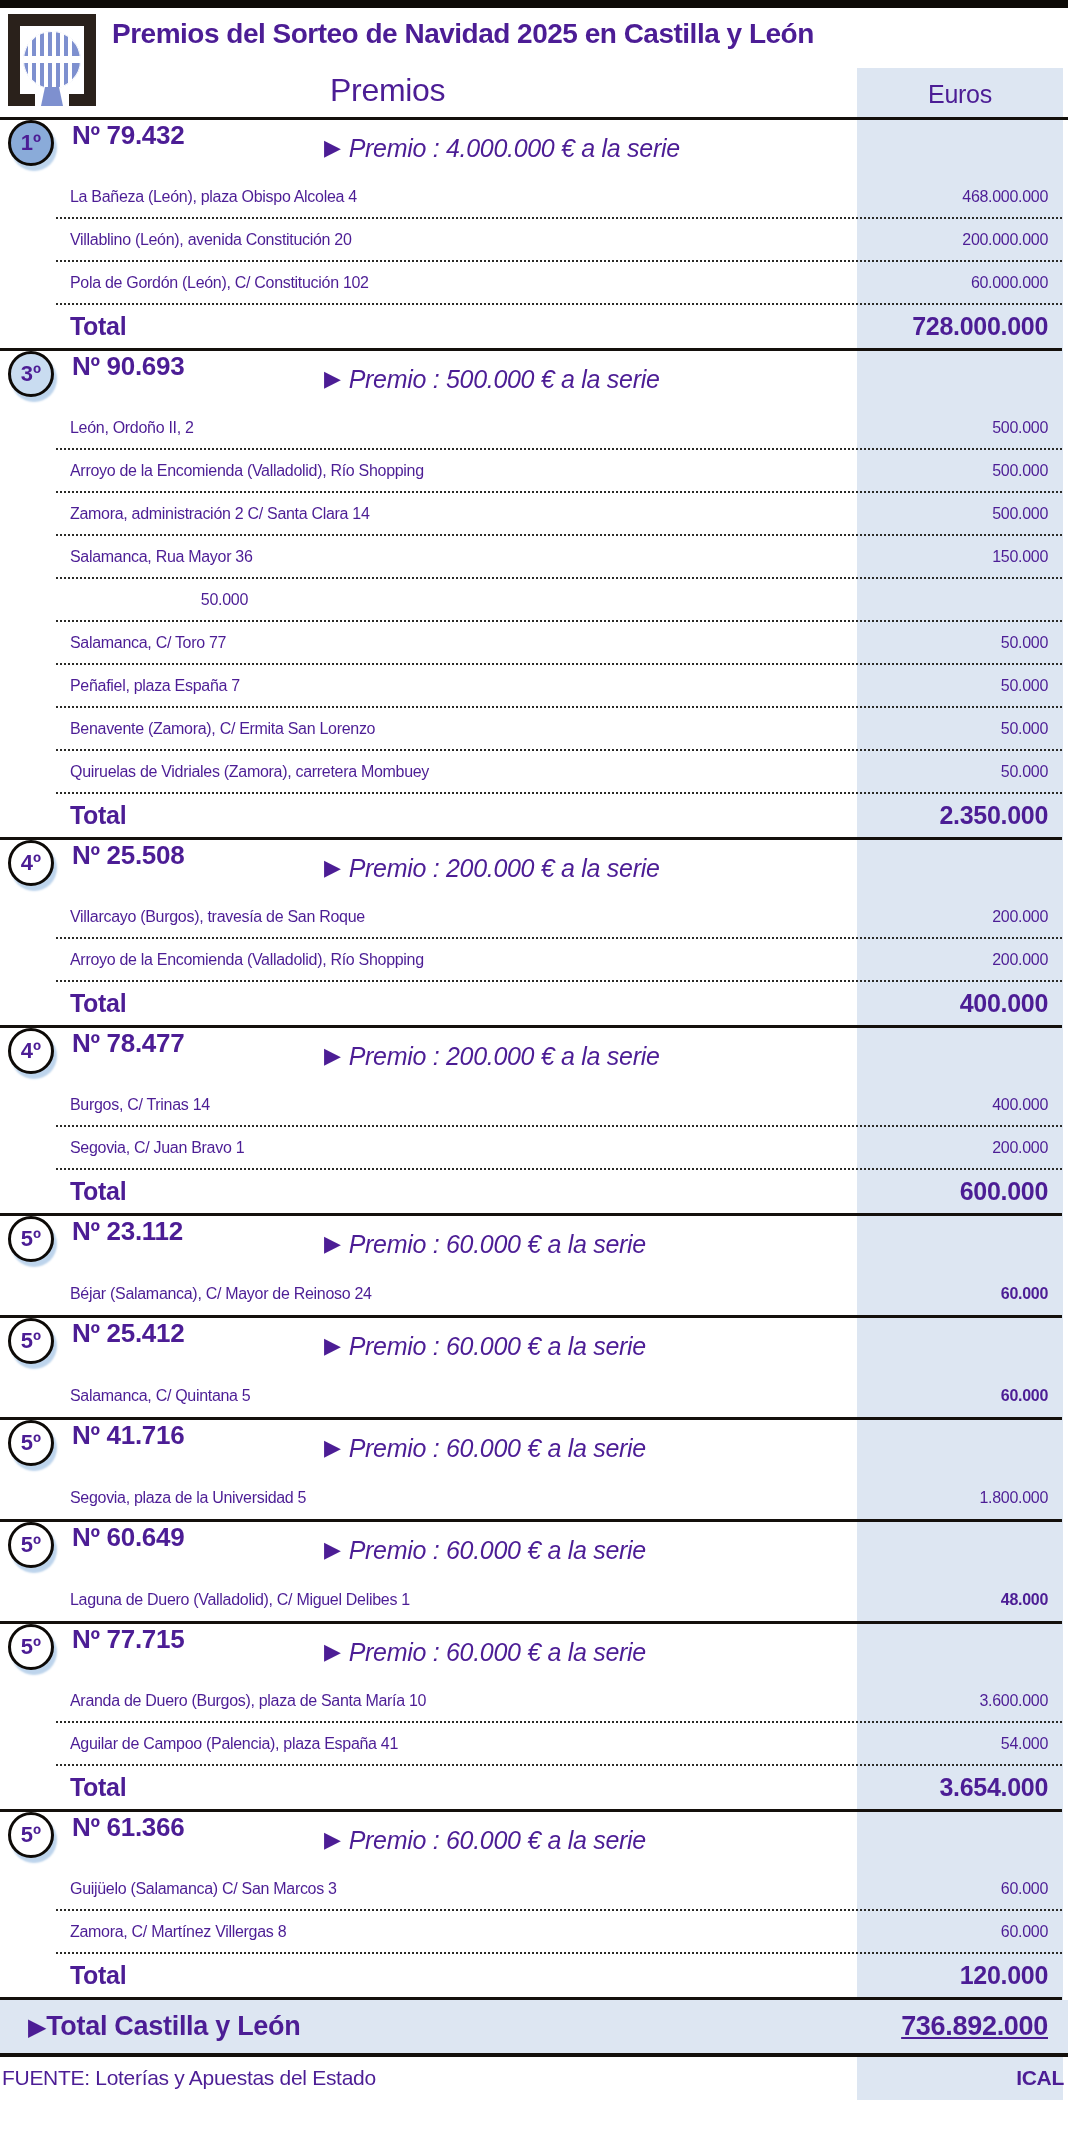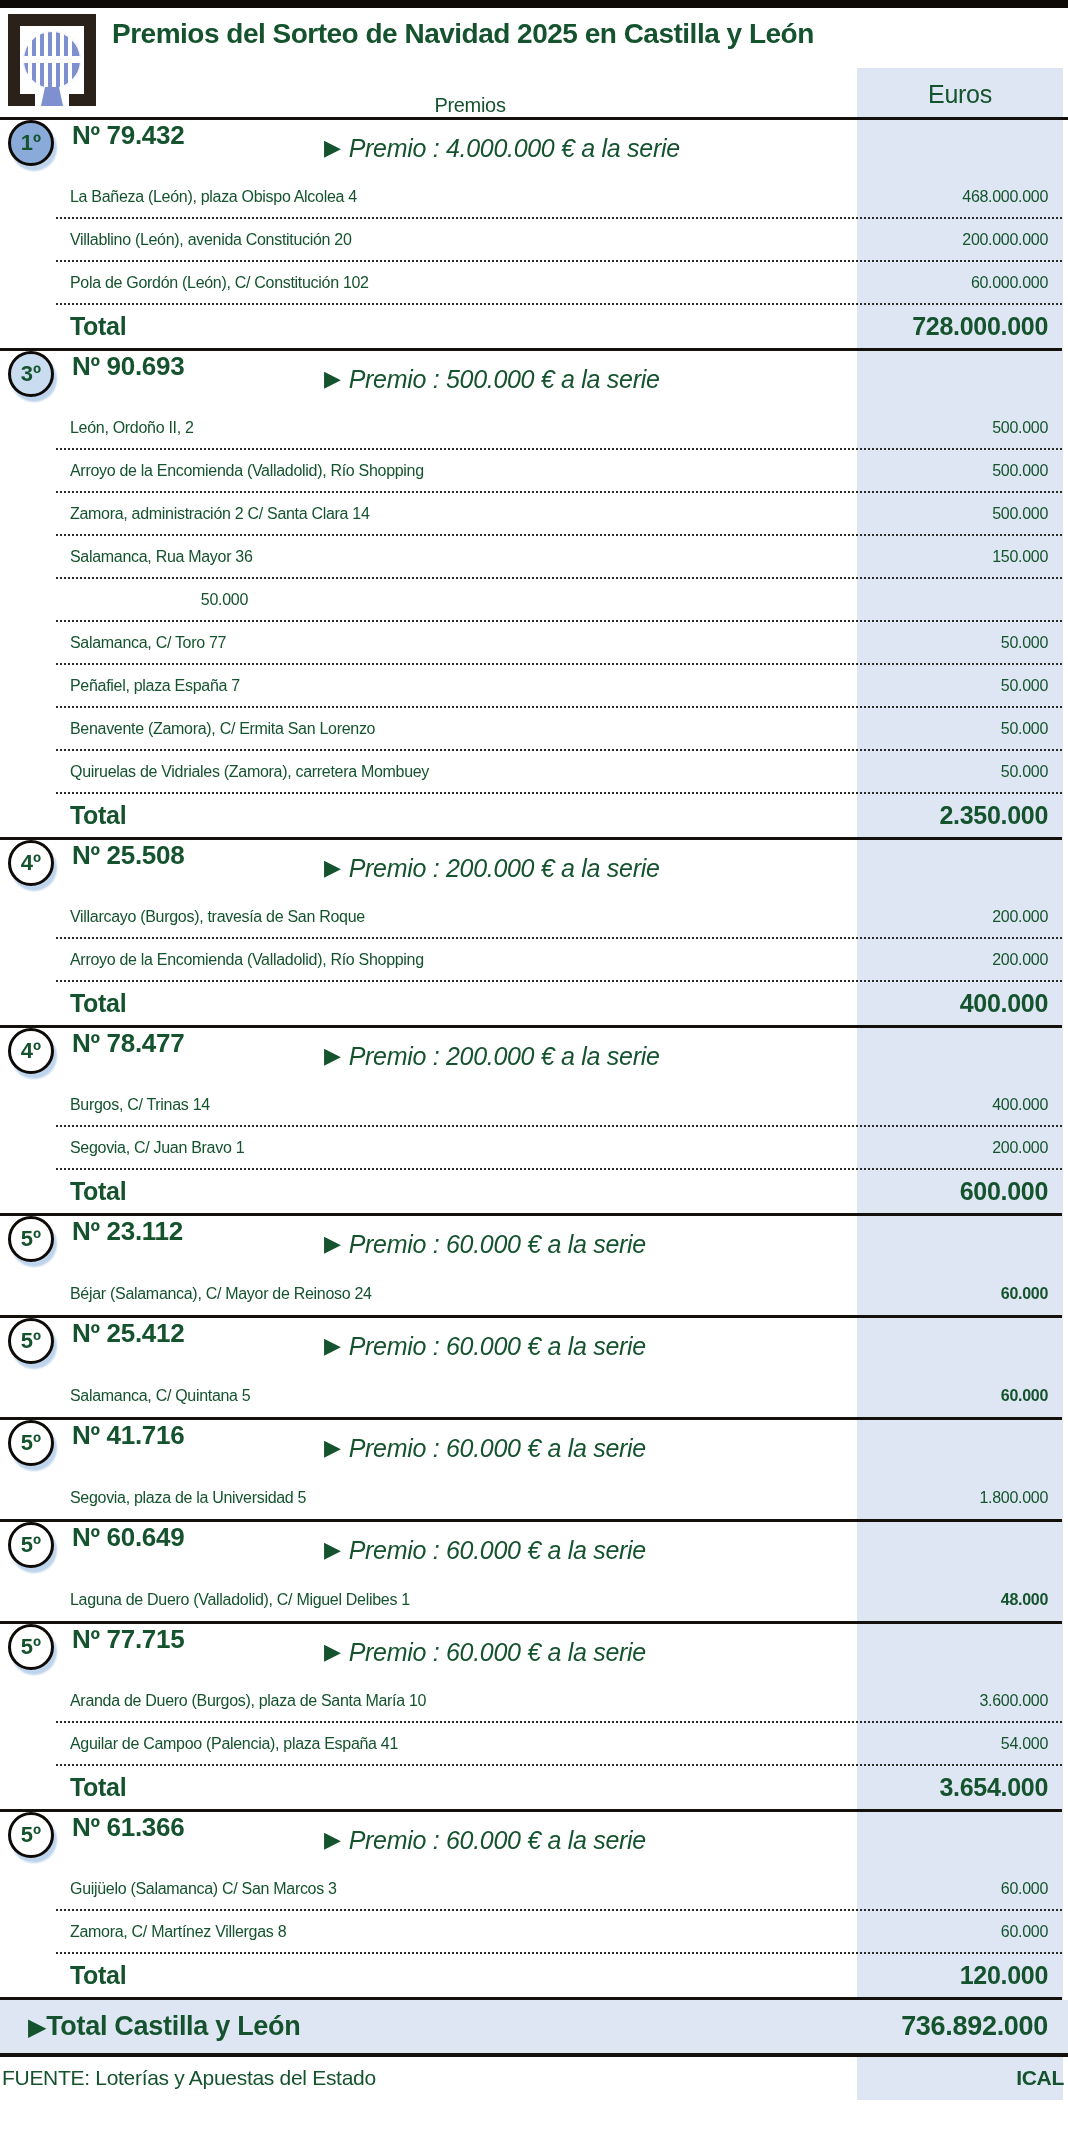--- a/index.html
+++ b/index.html
@@ -1,35 +1,35 @@
 <!DOCTYPE html>
 <html lang="es"><head>
 <meta charset="utf-8">
 <style>
   html,body{margin:0;padding:0;background:#fff;}
   .page{
     position:relative;
     width:1068px;height:2144px;
     background:#fff;
     font-family:"Liberation Sans","DejaVu Sans",sans-serif;
-    color:#14532d;
+    color:#4c1d95;
     overflow:hidden;
   }
   
   .topbar{height:8px;background:#0d0a07;}
   
   .header{position:relative;height:109px;border-bottom:3px solid #14100c;}
   .logo{position:absolute;left:8px;top:6px;}
   .page-title{
     position:absolute;left:112px;top:10px;
     font-size:28px;font-weight:bold;letter-spacing:-0.5px;white-space:nowrap;
   }
   .col-premios{
-    position:absolute;left:330px;bottom:0;width:280px;
-    text-align:center;font-size:20px;letter-spacing:-0.3px;
+    position:absolute;left:330px;bottom:8px;width:280px;
+    text-align:left;font-size:32px;letter-spacing:-0.3px;
   }
   .col-euros{
     position:absolute;left:857px;bottom:8px;width:206px;
     text-align:center;font-size:25px;letter-spacing:-0.3px;
   }
   
   .euros-band{
     position:absolute;left:857px;top:68px;width:206px;height:2032px;
     background:#dde6f2;z-index:0;
   }
@@ -72,21 +72,21 @@
   .total-row{font-weight:bold;font-size:25px;}
   
   .grand-total{
     box-sizing:border-box;height:57px;background:#dde6f2;
     border-bottom:4px solid #14100c;
     display:flex;align-items:center;
     font-size:27px;font-weight:bold;letter-spacing:-0.3px;
   }
   .grand-total .arrow{margin-left:28px;font-size:24px;}
   .grand-total-label{margin-left:0;flex:1 1 auto;}
-  .grand-total-value{padding-right:20px;text-align:right;}
+  .grand-total-value{padding-right:20px;text-align:right;text-decoration:underline;}
   
   .footer{
     display:flex;justify-content:space-between;align-items:flex-start;
     padding:9px 4px 0 2px;font-size:21px;letter-spacing:-0.3px;
   }
   .credit{font-weight:bold;}
 </style>
 </head>
 <body>
 

